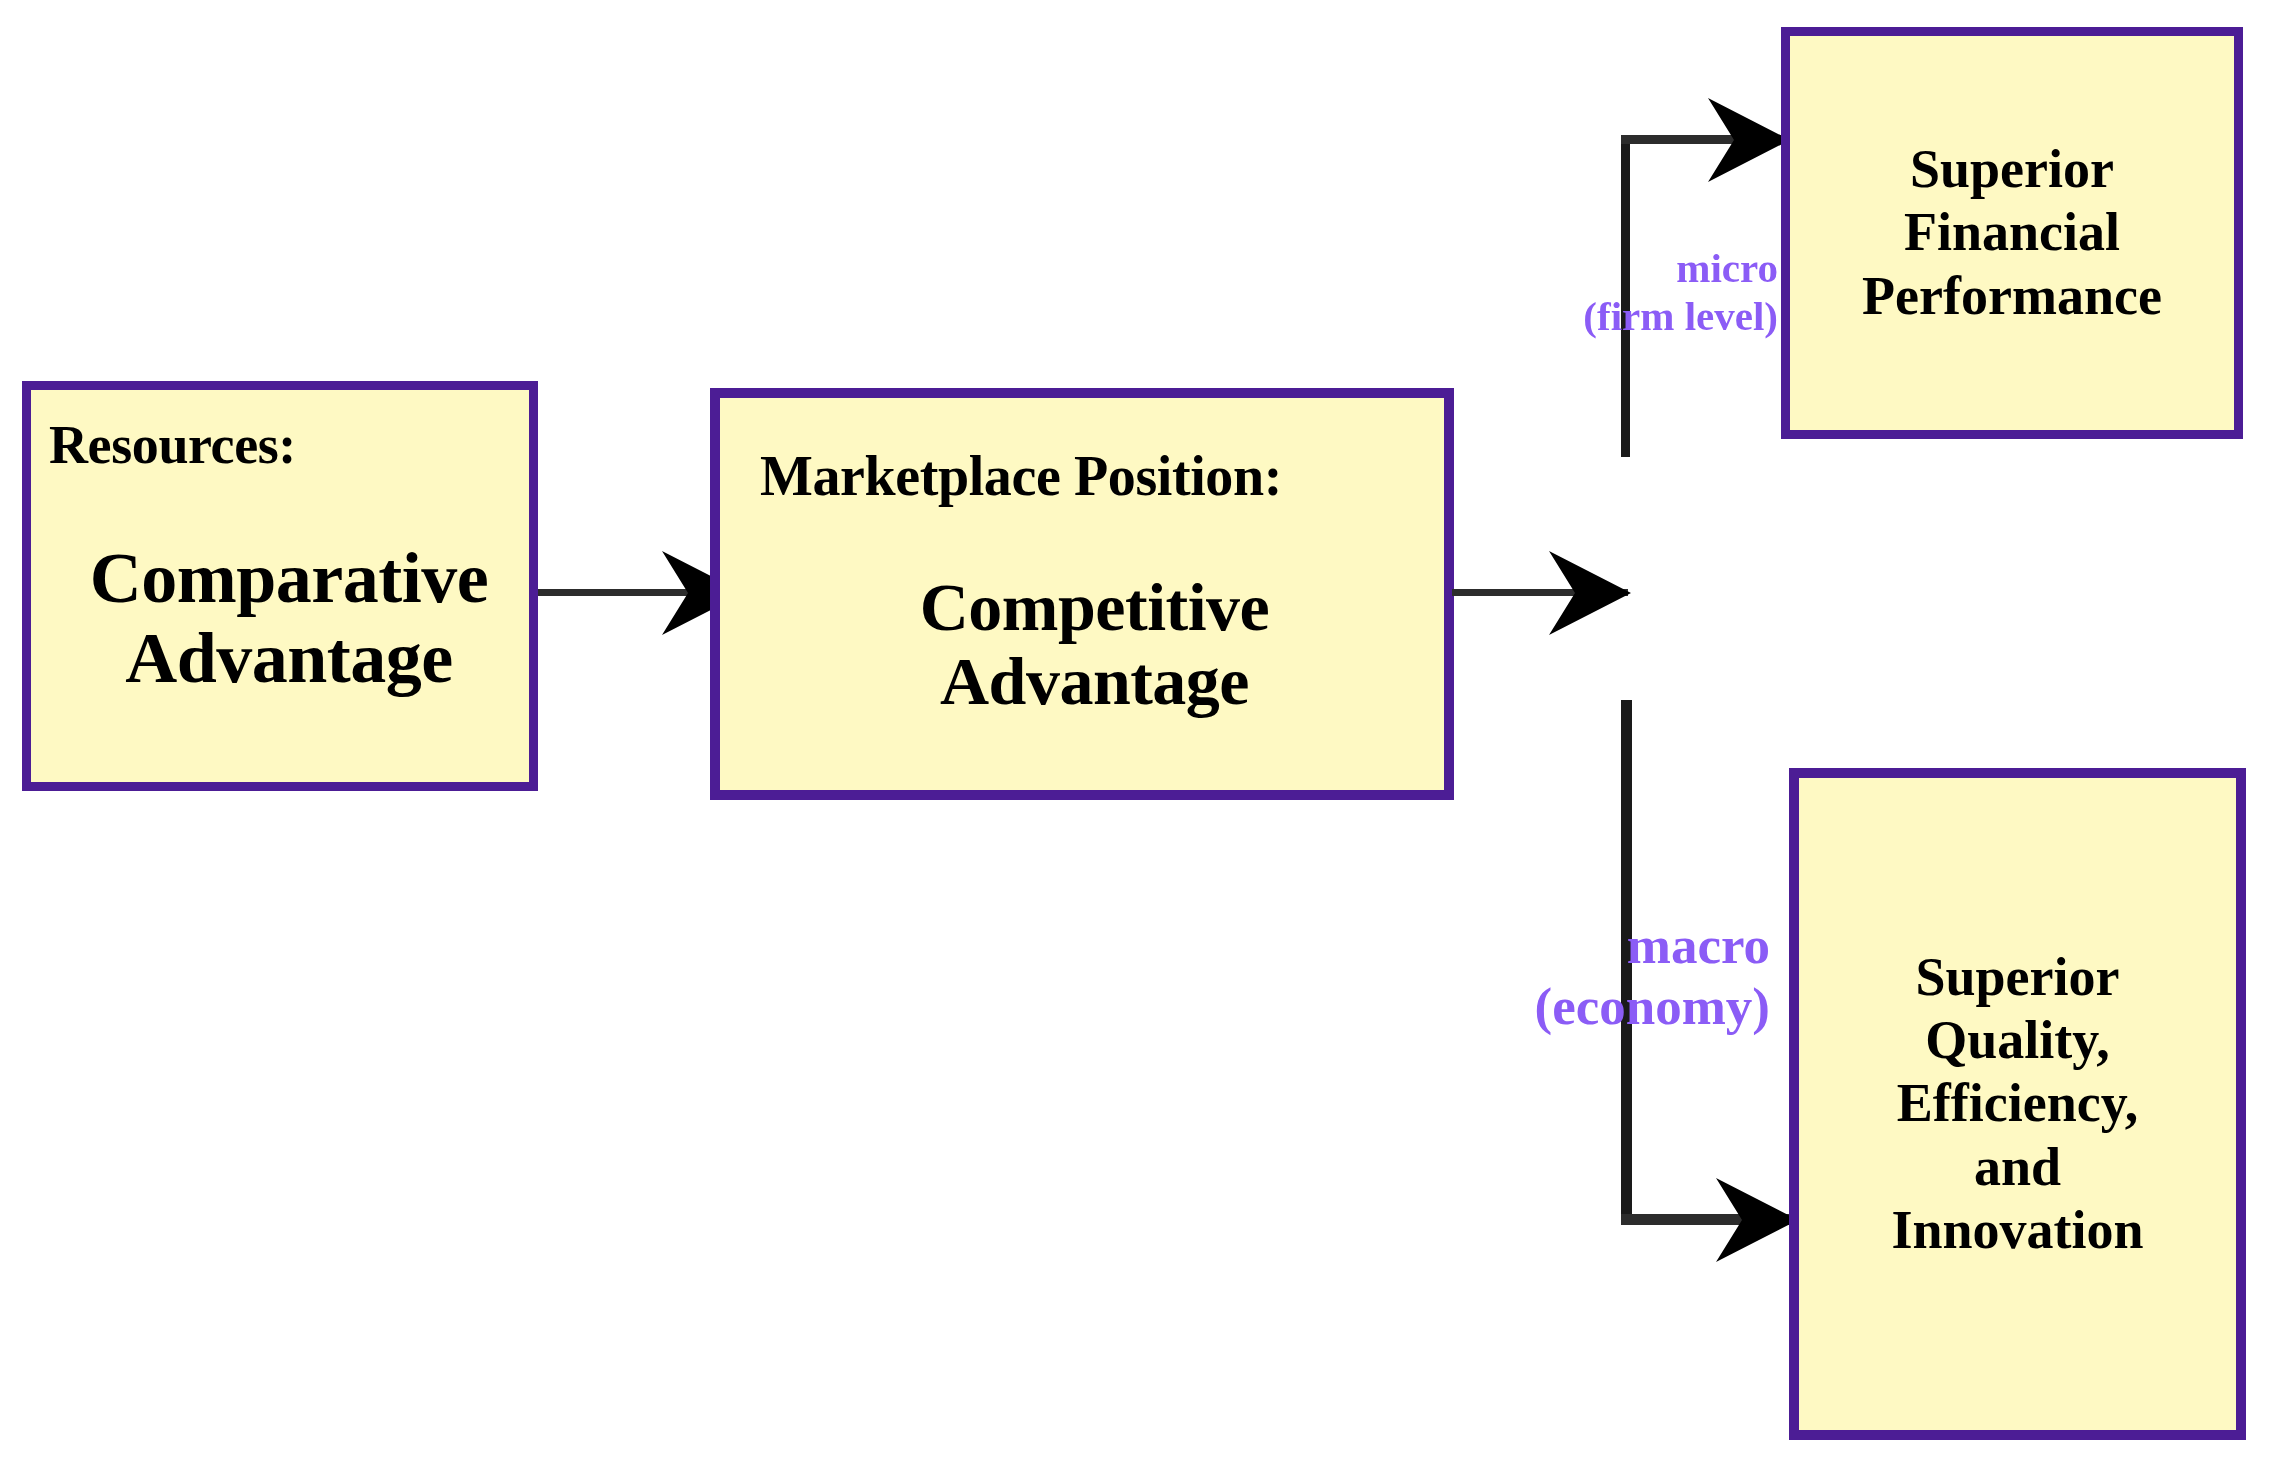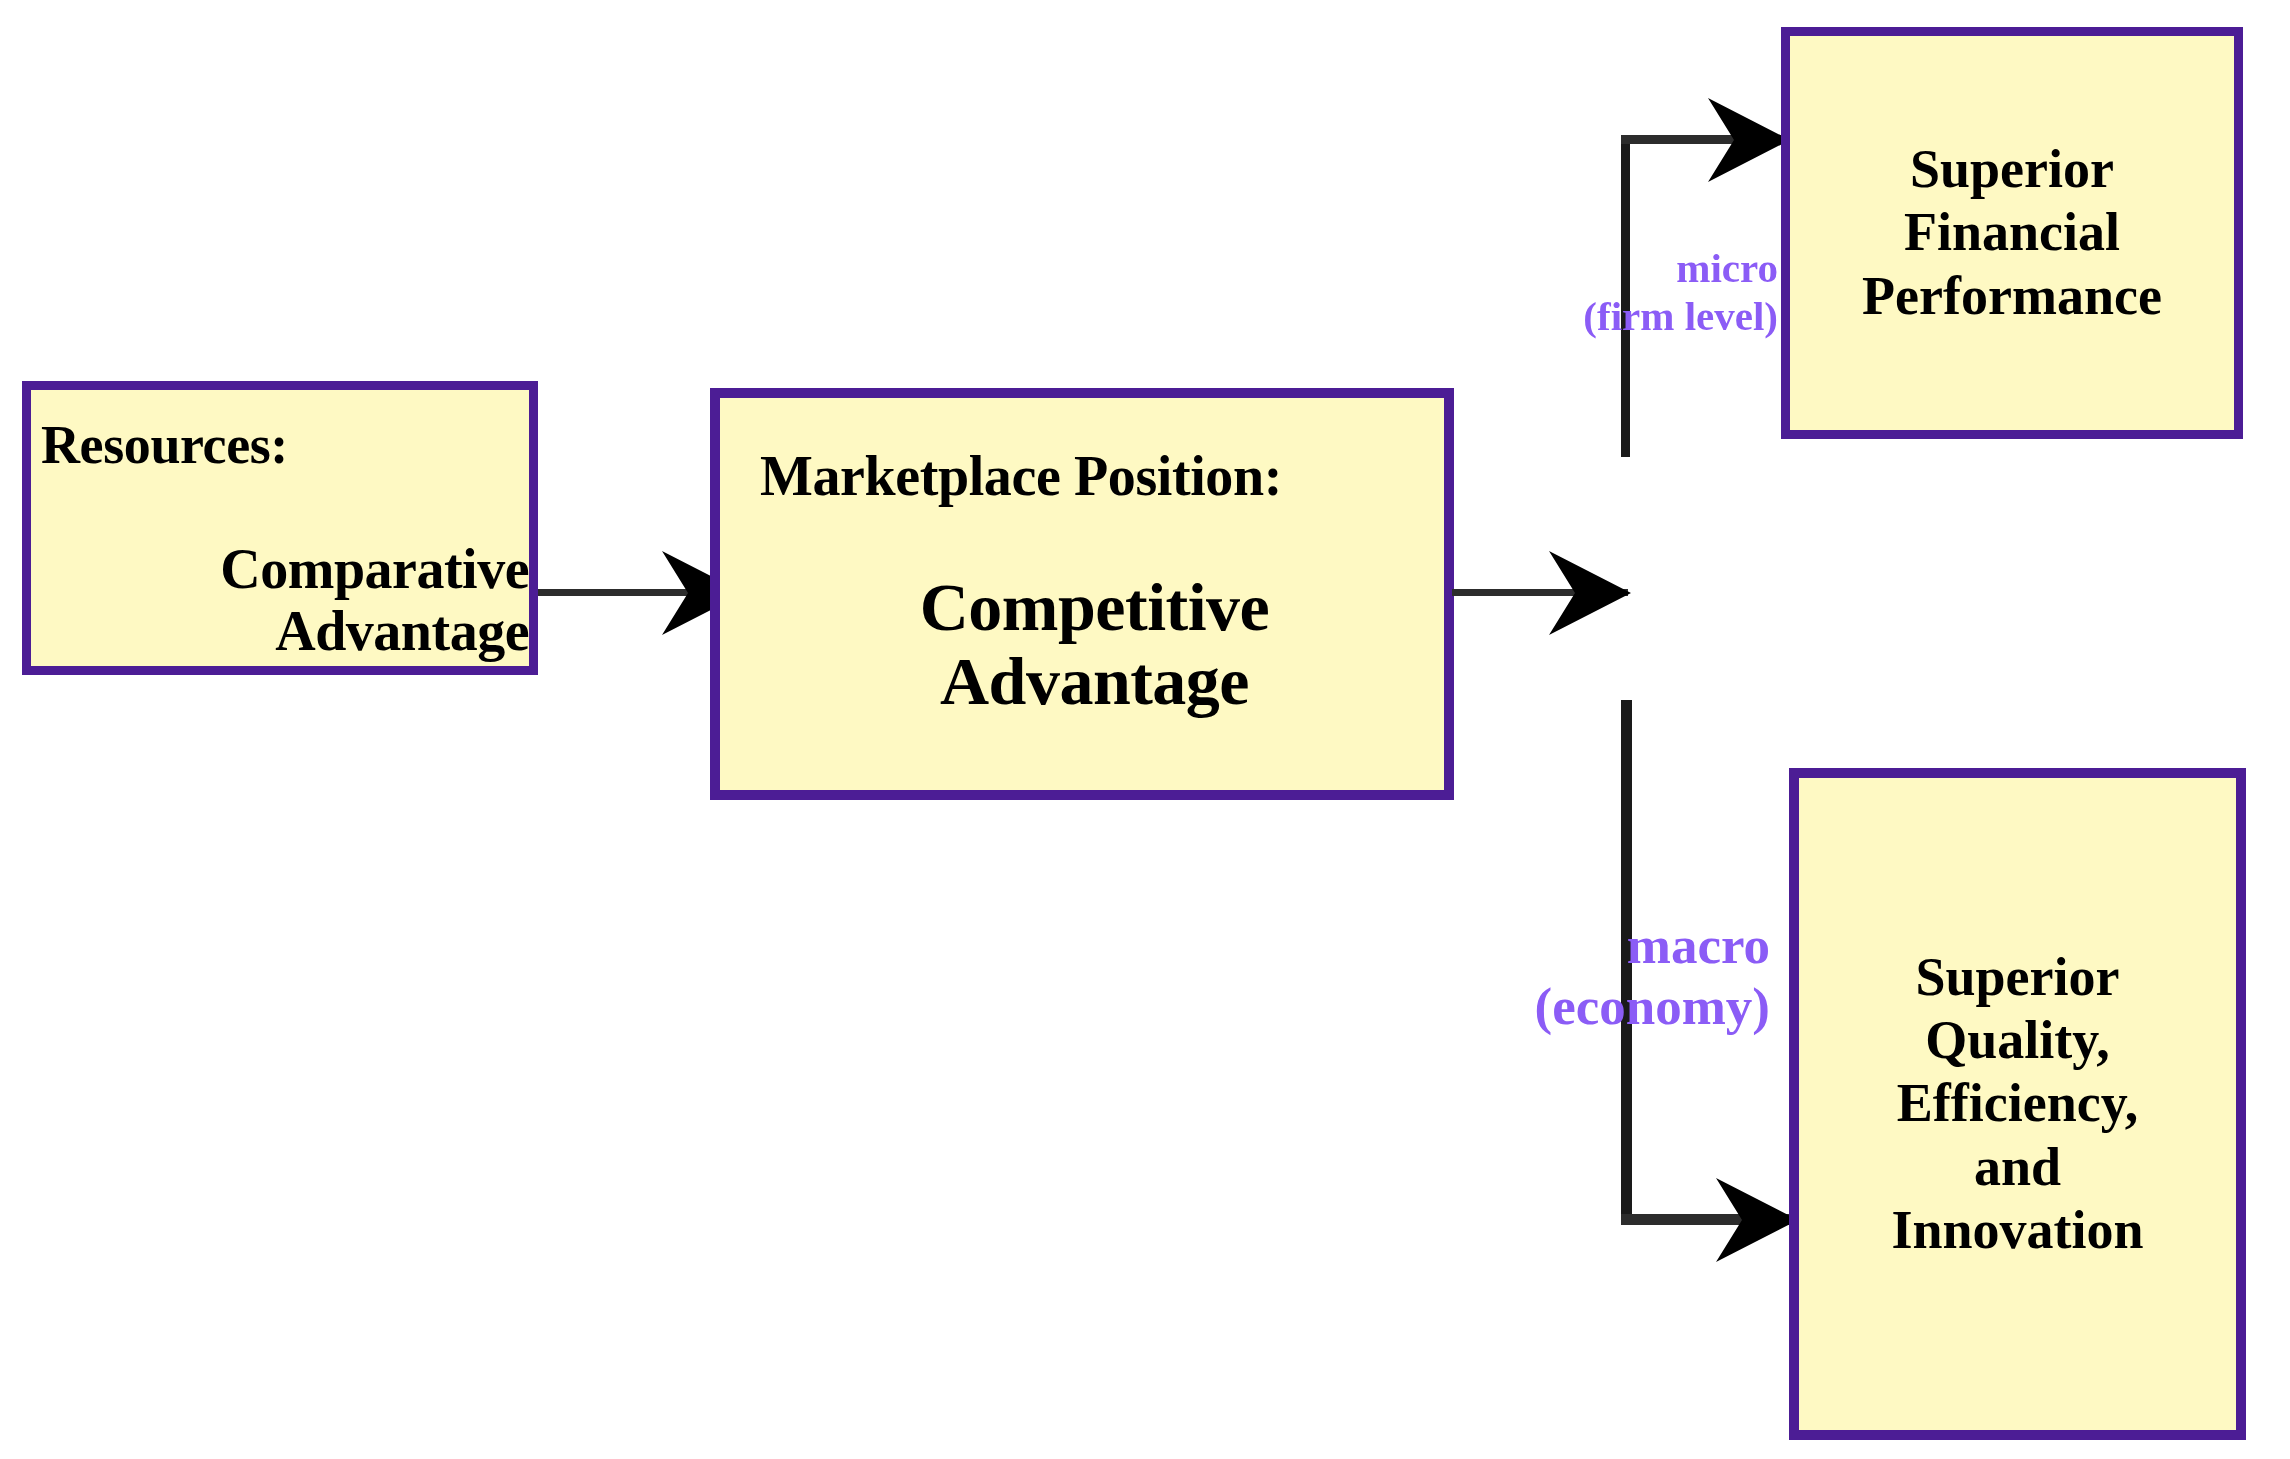--- a/index.html
+++ b/index.html
@@ -32,33 +32,33 @@
     color: #000000;
     line-height: 1.10;
     white-space: pre-line;
   }
 
   
   #box-resources {
     left: 22px;
     top: 381px;
     width: 516px;
-    height: 294px;
+    height: 410px;
     border-width: 9px;
     justify-content: flex-start;
-    padding: 26px 0 0 10px;
+    padding: 26px 0 0 18px;
   }
   #box-resources .line-title {
     font-size: 54px;
     text-align: left;
     letter-spacing: -0.4px;
   }
   #box-resources .line-body {
-    font-size: 56px;
-    text-align: right;
+    font-size: 72px;
+    text-align: center;
     margin-top: 64px;
     letter-spacing: -0.5px;
   }
 
   
   #box-marketplace {
     left: 710px;
     top: 388px;
     width: 744px;
     height: 412px;

